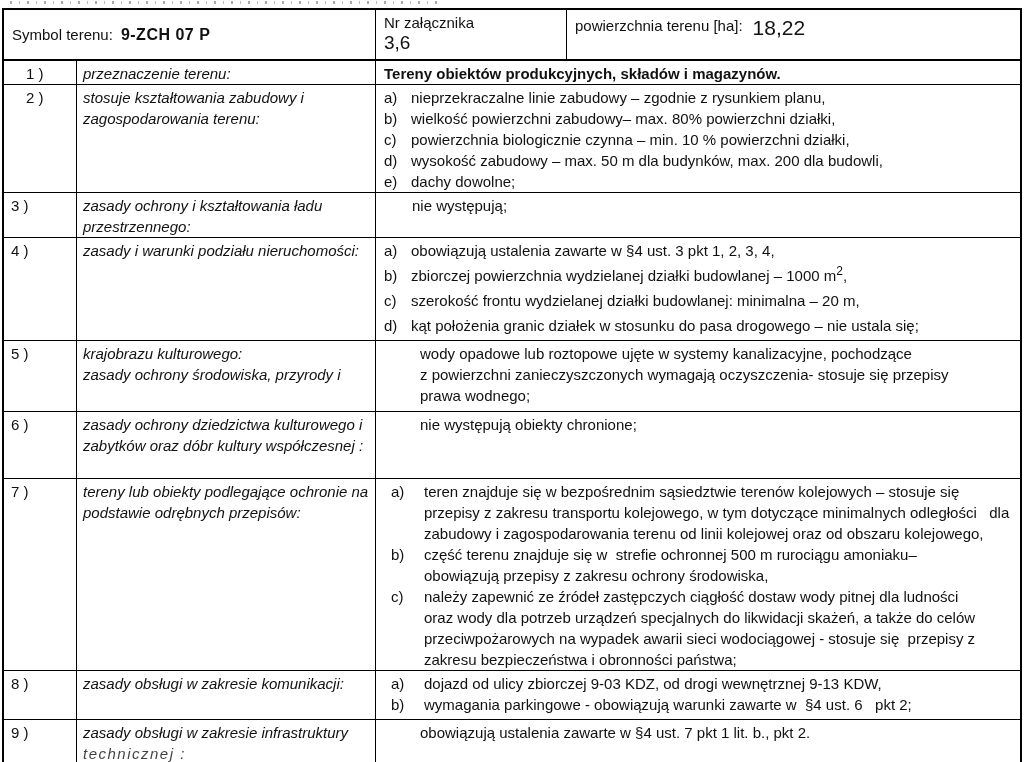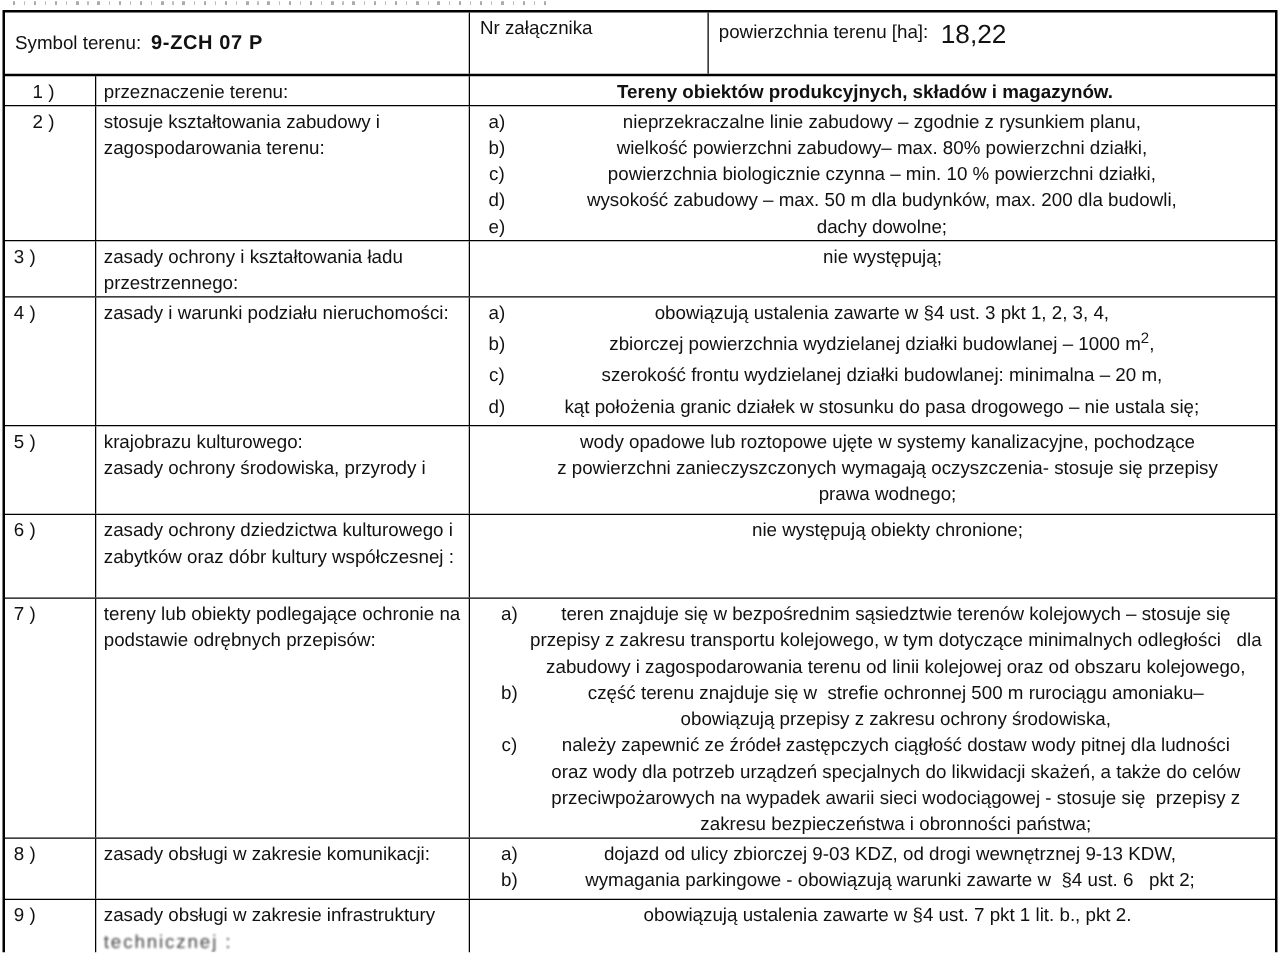--- a/index.html
+++ b/index.html
@@ -19,22 +19,22 @@
   .att-label{font-size:15px;line-height:18px;}
   .att-value{font-size:19px;line-height:22px;}
   .area-cell{display:flex;align-items:flex-start;gap:10px;padding-top:7px;}
   .area-value{font-size:21px;line-height:21px;}
   
   .row{display:grid;grid-template-columns:73px 299px 1fr;border-bottom:1.5px solid #000;box-sizing:border-box;}
   .row:last-child{border-bottom:none;}
   .cell{box-sizing:border-box;padding-top:2px;font-size:15px;line-height:21px;}
   .num-cell{border-right:1.5px solid #000;padding-left:7px;white-space:pre;}
   .row-1 .num-cell,.row-2 .num-cell{padding-left:22px;}
-  .label-cell{border-right:1.5px solid #000;padding-left:6px;padding-right:2px;}
-  .content-cell{padding-left:0;padding-right:20px;text-align:center;}
+  .label-cell{border-right:1.5px solid #000;padding-left:6px;padding-right:2px;font-style:italic;}
+  .content-cell{padding-left:0;padding-right:20px;}
   .line{white-space:pre;}
   .plain{padding-left:44px;}
   .row-1 .plain{padding-left:8px;font-weight:bold;}
   .row-3 .plain{padding-left:36px;}
   .li{display:flex;padding-left:8px;}
   .li .m{flex:none;width:27px;white-space:pre;}
   .li .txt{flex:1;min-width:0;}
   .row-7 .li,.row-8 .li{padding-left:15px;}
   .row-7 .li .m,.row-8 .li .m{width:33px;}
   .row-4 .li{margin-bottom:4px;}
@@ -61,20 +61,21 @@
 
   <div class="doc-table">
 
     <div class="hdr">
       <div class="hdr-cell b symbol-cell">
         <span class="lbl">Symbol terenu:</span>
         <span class="symbol-value">9-ZCH 07 P</span>
       </div>
       <div class="hdr-cell b">
         <div class="att-label">Nr załącznika</div>
+        <div class="att-value">3,6</div>
       </div>
       <div class="hdr-cell area-cell">
         <span class="lbl">powierzchnia terenu [ha]:</span>
         <span class="area-value">18,22</span>
       </div>
     </div>
 
     <div id="rows-container">
         <div class="row row-1">
           <div class="cell num-cell">1 )</div>

